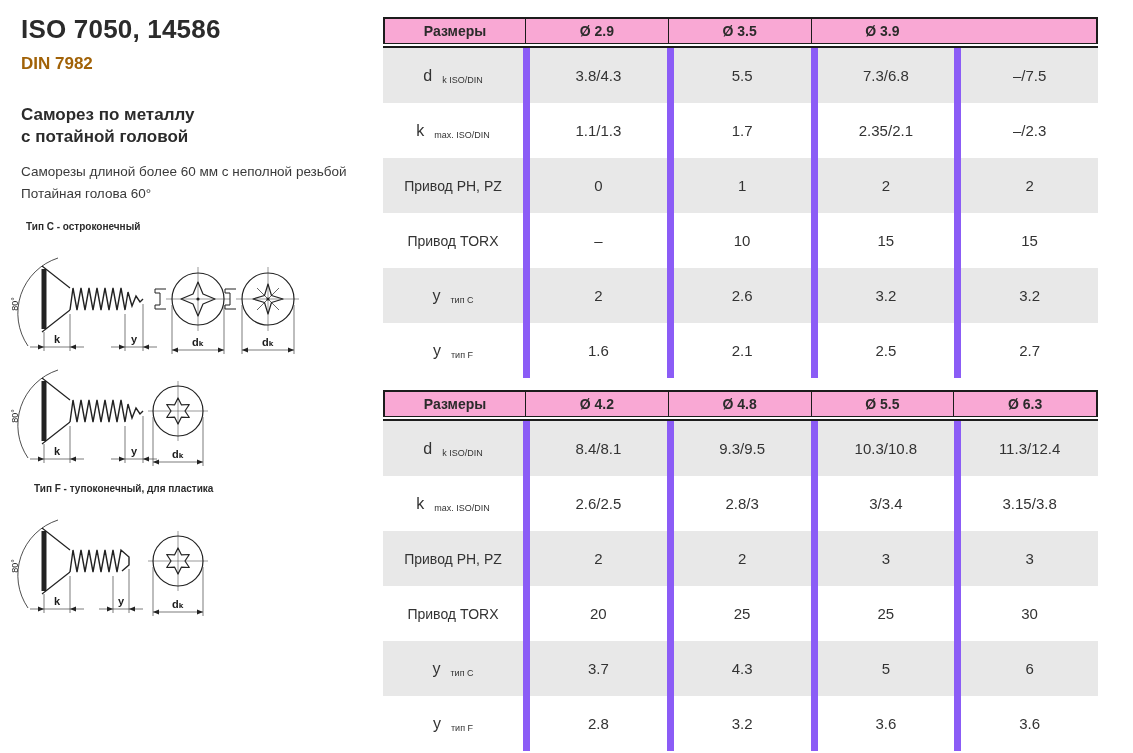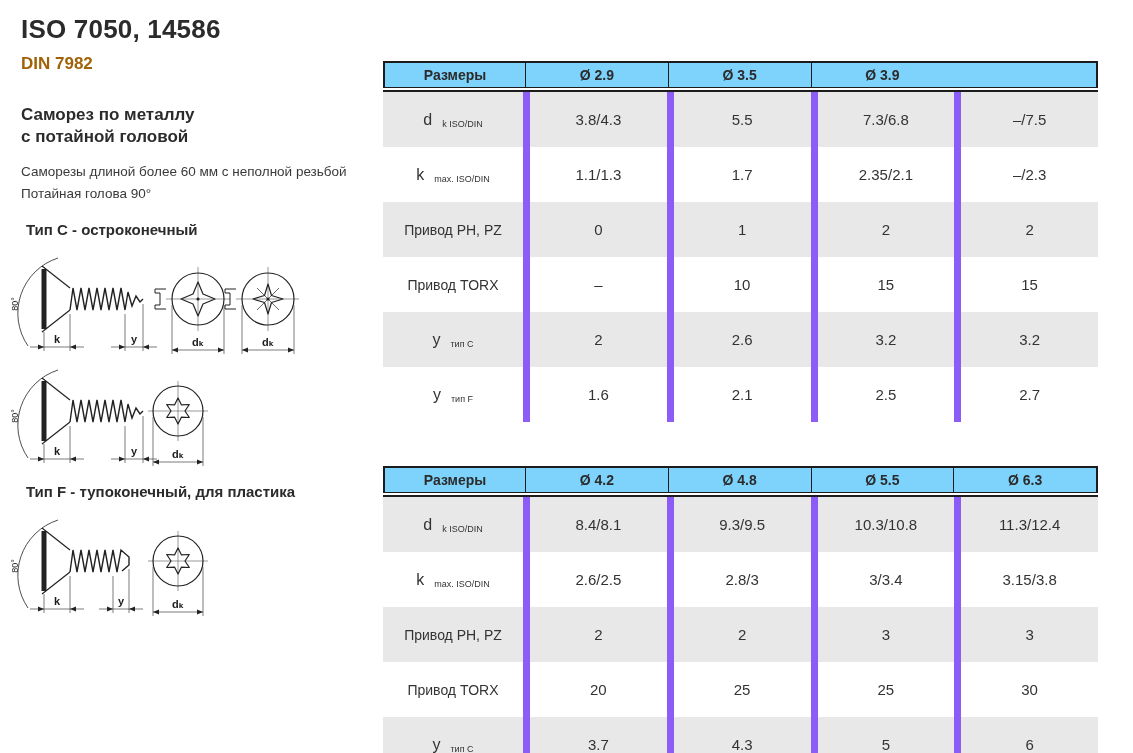--- a/index.html
+++ b/index.html
@@ -6,34 +6,34 @@
   html,body { width:1133px; height:753px; background:#ffffff; overflow:hidden;
               font-family:"Liberation Sans","DejaVu Sans",sans-serif; color:#333; }
   .page { position:relative; width:1133px; height:753px; background:#fff;border-radius:7px; }
 
   
   .left-col { position:absolute; left:0; top:0; width:375px; height:753px; }
   .doc-title { position:absolute; left:21px; top:14px; font-size:26px; font-weight:bold; color:#2b2b2b; letter-spacing:.2px; }
   .doc-subtitle-din { position:absolute; left:21px; top:54px; font-size:17px; font-weight:bold; color:#a16207; }
   .product-name { position:absolute; left:21px; top:104px; font-size:17px; font-weight:bold; color:#2b2b2b; line-height:22px; }
   .product-desc { position:absolute; left:21px; top:161px; font-size:13.5px; color:#3a3a3a; line-height:22px; }
-  .type-heading { position:absolute; left:26px; font-size:15px; font-weight:bold; color:#2b2b2b; }
+  .type-heading { position:absolute; left:26px; font-size:10px; font-weight:bold; color:#2b2b2b; }
   .type-c-heading { top:221px; }
-  .type-f-heading { top:483px; }
+  .type-f-heading { top:483px;margin-left:8px; }
   svg.drawing { position:absolute; left:6px; }
   svg text { font-family:"Liberation Sans","DejaVu Sans",sans-serif; }
   .dim-text { font-size:11px; font-weight:bold; fill:#1c1c1c; }
   .angle-text { font-size:9px; fill:#1c1c1c; }
 
   
   .tables-col { position:absolute; left:383px; top:17px; width:715px; }
   .dim-table { width:715px; }
   .dim-table + .dim-table { margin-top:12px; }
-  .thead { display:grid; grid-template-columns:140px repeat(4,1fr); background:#7dd3fc;
-           border:2px solid #1c1c1c; border-bottom:1px solid #1c1c1c;margin-top:44px; }
+  .thead { display:grid; grid-template-columns:140px repeat(4,1fr); background:#f9a8d4;
+           border:2px solid #1c1c1c; border-bottom:1px solid #1c1c1c; }
   .hcell { height:24px; display:flex; align-items:center; justify-content:center;
            font-size:14px; font-weight:bold; color:#2b2b2b; border-left:1px solid #1c1c1c; }
   .hcell:first-child { border-left:none; }
   .thead-rule { height:2px; background:#1c1c1c; margin-top:2px; }
   .trow { display:grid; grid-template-columns:140px repeat(4,1fr); height:55px; }
   .trow.shaded { background:#e8e8e8; }
   .tcell { display:flex; align-items:center; justify-content:center;
            font-size:15px; color:#333; border-left:7px solid #8b5cf6; }
   .tcell.label { border-left:none; font-size:14px; }
   .lab-main { font-size:16px; color:#333; }
@@ -47,21 +47,21 @@
 
   <div class="left-col">
     <div class="doc-title">ISO 7050, 14586</div>
     <div class="doc-subtitle-din">DIN 7982</div>
     <div class="product-name">
       <div>Саморез по металлу</div>
       <div>с потайной головой</div>
     </div>
     <div class="product-desc">
       <div>Саморезы длиной более 60 мм с неполной резьбой</div>
-      <div>Потайная голова 90°</div>
+      <div>Потайная голова 60°</div>
     </div>
     <div class="type-heading type-c-heading">Тип C - остроконечный</div>
 
     <svg class="drawing" style="top:248px;" width="295" height="115" viewBox="0 0 295 115">
       <g stroke="#222" stroke-width="1.2" fill="none">
         <path d="M36,18 L64,40 M36,84 L64,62"></path>
         <line x1="38" y1="21" x2="38" y2="81" stroke-width="5"></line>
         <path d="M64,62 L67,40 L71,62 L75,40 L79,62 L83,40 L87,62 L91,40 L95,62 L99,40 L103,62 L107,40 L111,62 L115,40 L119,62 L122,44 L126,58 L130,48 L134,54 L137,51" stroke-width="1.4"></path>
         <path d="M52,10 A58,58 0 0 0 22,98" stroke-width="0.8"></path>
       </g>

